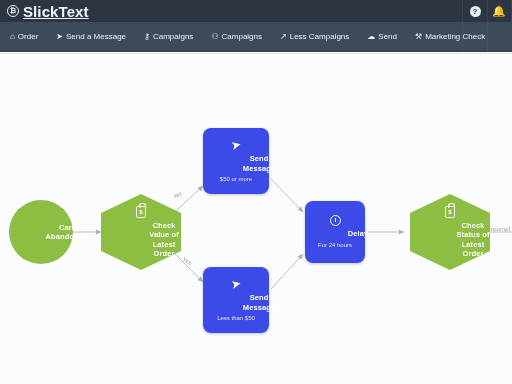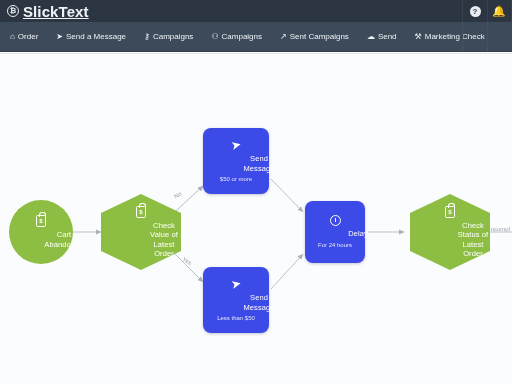--- a/index.html
+++ b/index.html
@@ -69,21 +69,21 @@
     overflow: hidden;
   }
   .canvas-svg { position: absolute; top: 0; left: 0; }
 
   
   .node { position: absolute; }
 
   .node-circle {
     width: 64px; height: 64px; border-radius: 50%;
     background: #8dbe43;
-    display: flex; flex-direction: column; align-items: center; justify-content: center;
+    display: flex; flex-direction: row; align-items: center; justify-content: center;
     color: #ffffff; text-align: center;
   }
   .hex-wrap { width: 80px; height: 76px; position: relative; }
   .hex {
     width: 80px; height: 76px;
     background: #8dbe43;
     clip-path: polygon(50% 0%, 100% 25%, 100% 75%, 50% 100%, 0% 75%, 0% 25%);
     display: flex; flex-direction: column; align-items: center; justify-content: center;
     color: #ffffff; text-align: center;
   }
@@ -110,21 +110,21 @@
   .node-ico-clock {
     width: 11px; height: 11px; border-radius: 50%;
     border: 1.3px solid #ffffff; margin-bottom: 3px; position: relative;
   }
   .node-ico-clock::after {
     content: ""; position: absolute; top: 2px; left: 4.2px;
     width: 1.1px; height: 3.6px; background: #ffffff;
   }
   .node-ico-plane { font-size: 12px; line-height: 1; margin-bottom: 3px; transform: rotate(-12deg); }
 
-  .node-title { font-size: 7.5px; font-weight: normal; line-height: 9.5px; letter-spacing: .1px; margin-left: 46px; }
+  .node-title { font-size: 7.5px; font-weight: bold; line-height: 9.5px; letter-spacing: .1px; margin-left: 46px; }
   .node-sub { font-size: 6px; line-height: 8px; margin-top: 2px; opacity: .85; }
 
   .edge-label {
     position: absolute;
     font-size: 6px; color: #9aa5ae;
     white-space: nowrap;
   }
   .edge-label.rot-up { transform: rotate(-30deg); }
   .edge-label.rot-dn { transform: rotate(31deg); }
 </style>
@@ -159,21 +159,21 @@
     <div class="nav-item">
       <span class="nav-ico">⚷</span>
       <span>Campaigns</span>
     </div>
     <div class="nav-item">
       <span class="nav-ico">⚇</span>
       <span>Campaigns</span>
     </div>
     <div class="nav-item">
       <span class="nav-ico">↗</span>
-      <span>Sent Campaigns</span>
+      <span>Less Campaigns</span>
     </div>
     <div class="nav-item">
       <span class="nav-ico">☁</span>
       <span>Send</span>
     </div>
     <div class="nav-item">
       <span class="nav-ico">⚒</span>
       <span>Marketing Check</span>
     </div>
   </div>

